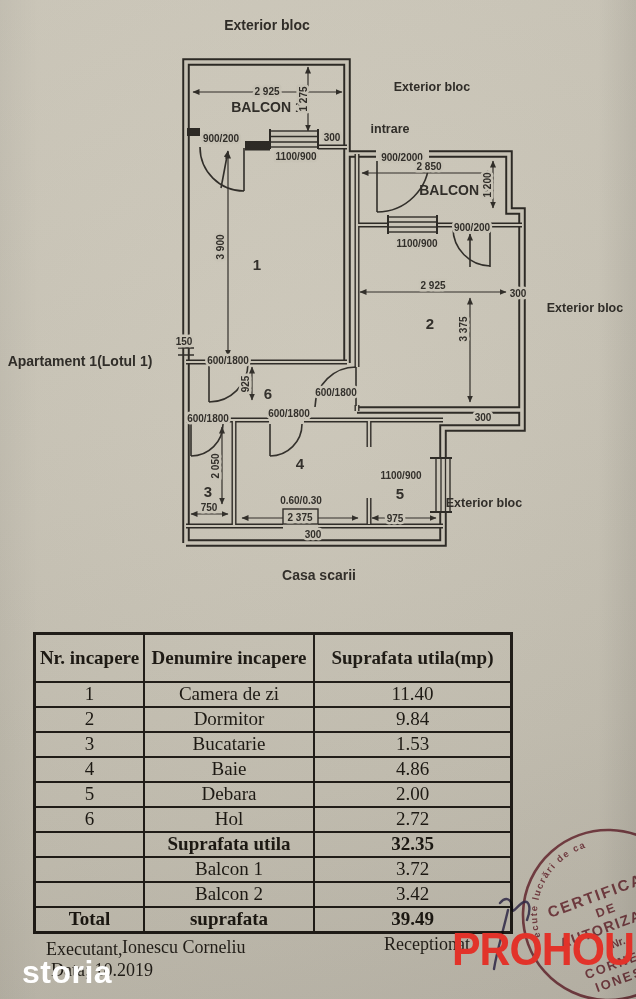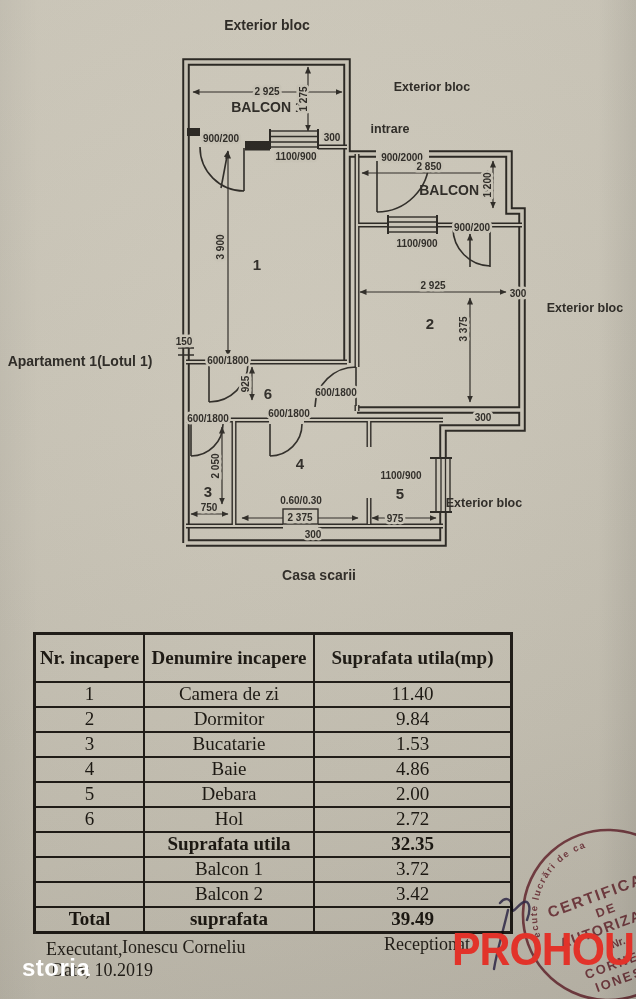--- a/index.html
+++ b/index.html
@@ -48,21 +48,21 @@
   .col1{width:107px;}.col2{width:168px;}.col3{width:195px;}
 
   .ft{position:absolute;z-index:2;font-family:"Liberation Serif",serif;font-size:18px;color:#1d1913;white-space:nowrap;}
 
   .overlay-svg{position:absolute;left:0;top:0;z-index:4;mix-blend-mode:multiply;}
   .stamp-text{fill:#8d3f4e;font-family:"Liberation Sans",sans-serif;font-weight:bold;text-anchor:middle;}
   .sig{stroke:#3b3366;stroke-width:2.4;fill:none;opacity:.85;stroke-linecap:round;}
 
   .wm-storia{
     position:absolute;left:22px;top:954px;z-index:10;
-    font-family:"Liberation Sans",sans-serif;font-weight:bold;font-size:24px;
+    font-family:"Liberation Sans",sans-serif;font-weight:bold;font-size:32px;
     color:#ffffff;letter-spacing:.5px;text-align:right;
   }
   .wm-prohouse{
     position:absolute;left:452px;top:924px;z-index:10;
     font-family:"Liberation Sans",sans-serif;font-weight:bold;font-size:42px;
     letter-spacing:-1px;color:#e2332a;white-space:nowrap;transform:scale(1.02,1.08);
     transform-origin:left top;
   }
 </style>
 </head>

